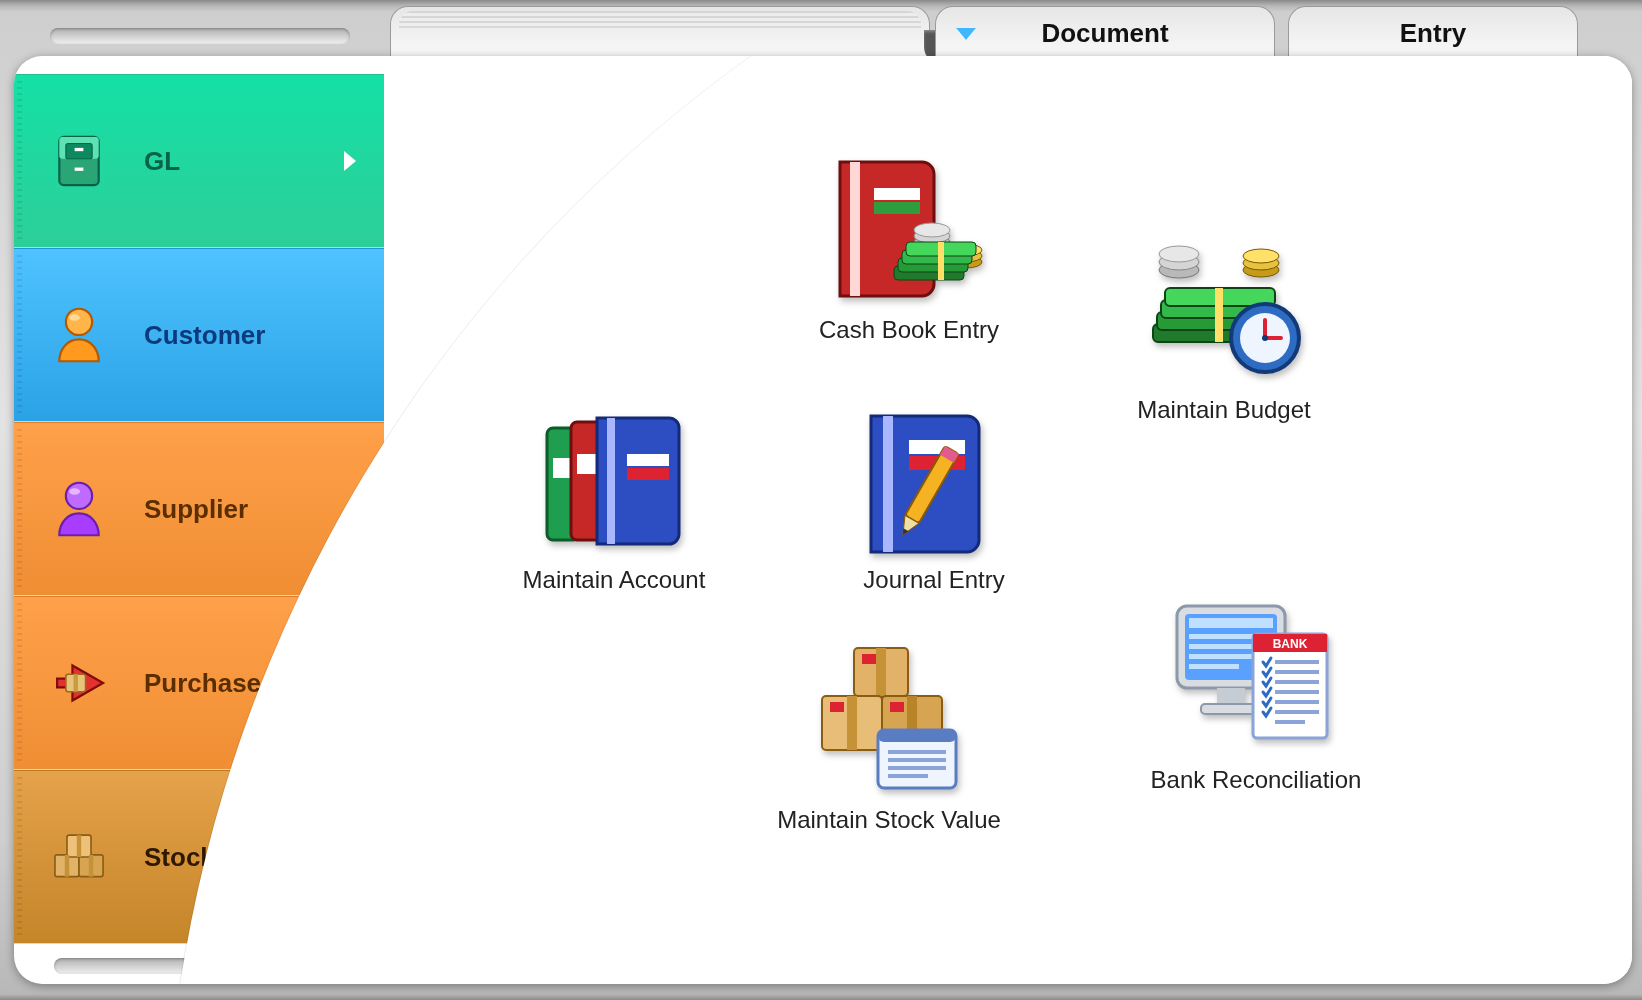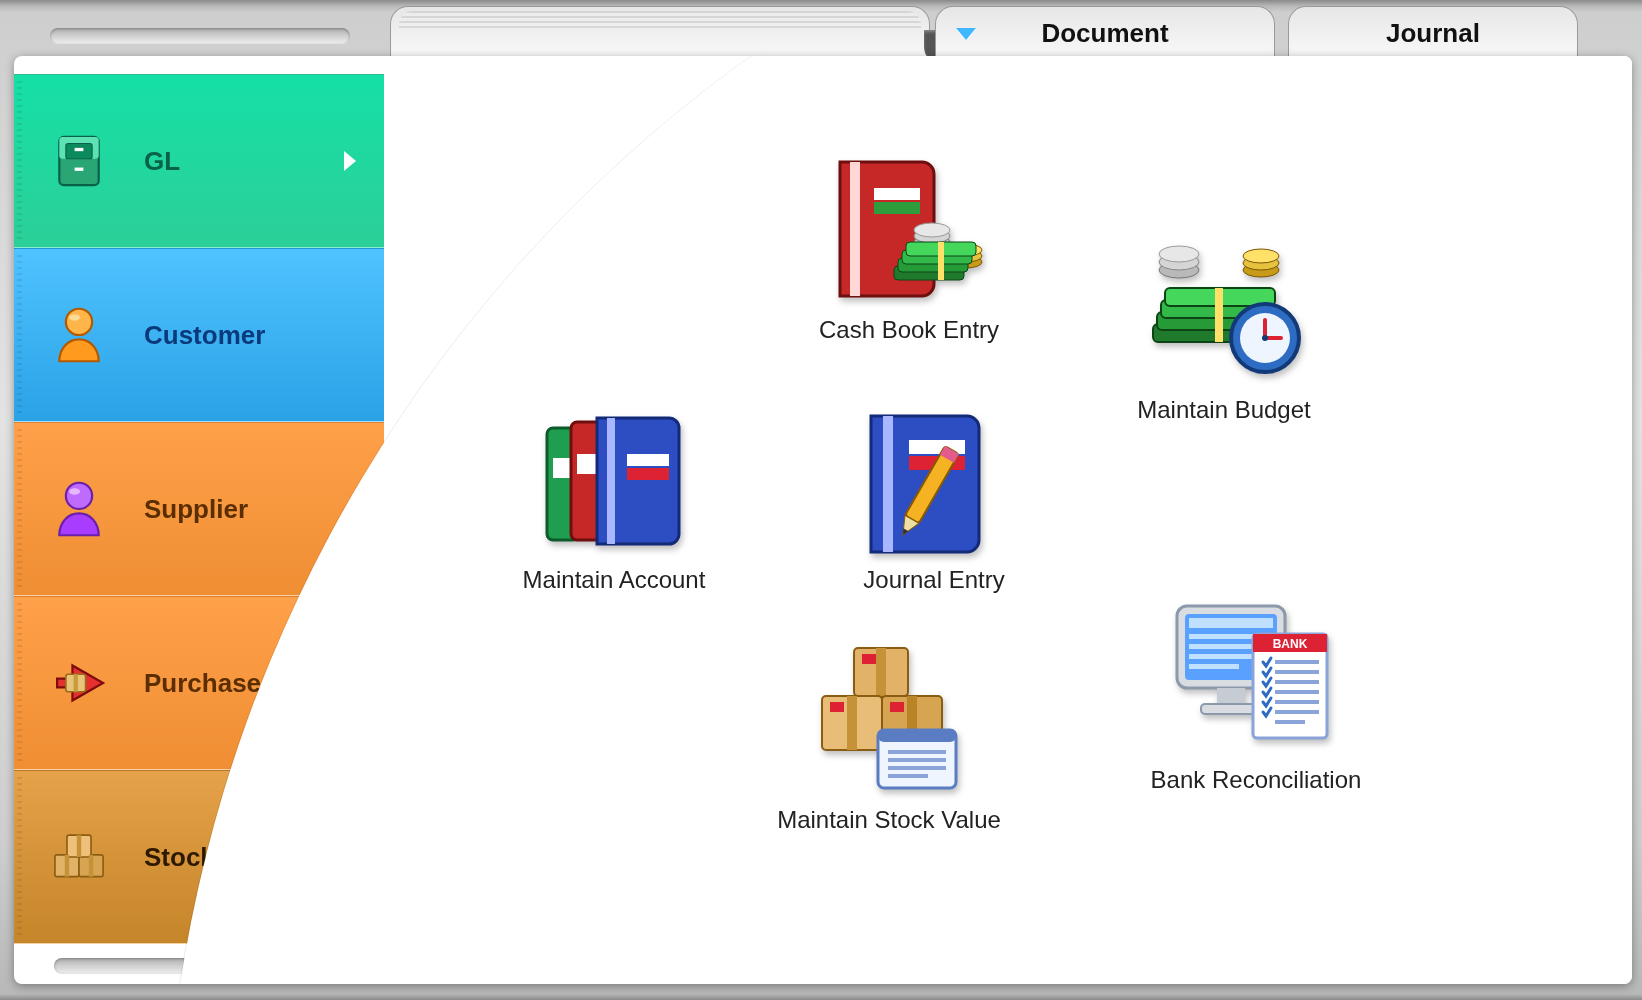--- a/index.html
+++ b/index.html
@@ -87,21 +87,21 @@
   }
 
   
   .panel {
     position: absolute;
     left: 14px;
     top: 56px;
     right: 10px;
     bottom: 16px;
     background: #fff;
-    border-radius: 8px;
+    border-radius: 28px;
     box-shadow: 0 2px 10px rgba(0,0,0,.35);
     overflow: hidden;
     padding-left: 16px;
   }
 
   
   .bottom-bar {
     position: absolute;
     left: 40px;
     bottom: 10px;
@@ -215,21 +215,21 @@
 
     <div class="tab tab-wide stripes"></div>
     <div class="notch"></div>
 
     <div class="tab tab-doc">
       <span class="triangle"></span>
       <span>Document</span>
     </div>
 
     <div class="tab tab-report">
-      <span>Journal</span>
+      <span>Entry</span>
     </div>
   </div>
 
   <div class="panel">
 
     <div class="sidebar">
 
       <div class="sidebar-item sb-gl">
         <span class="dots"></span>
         <span class="side-icon">

